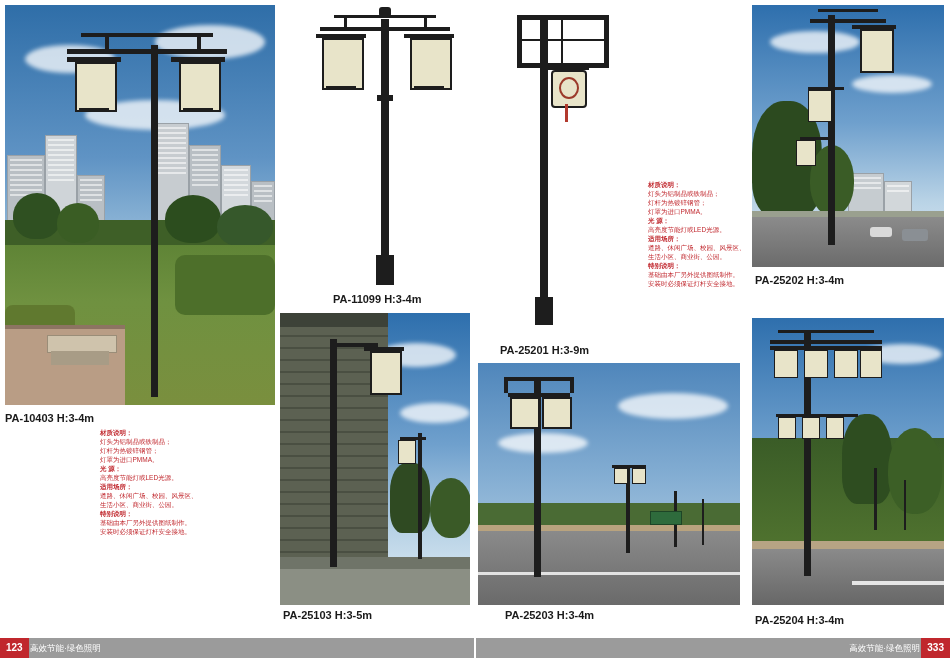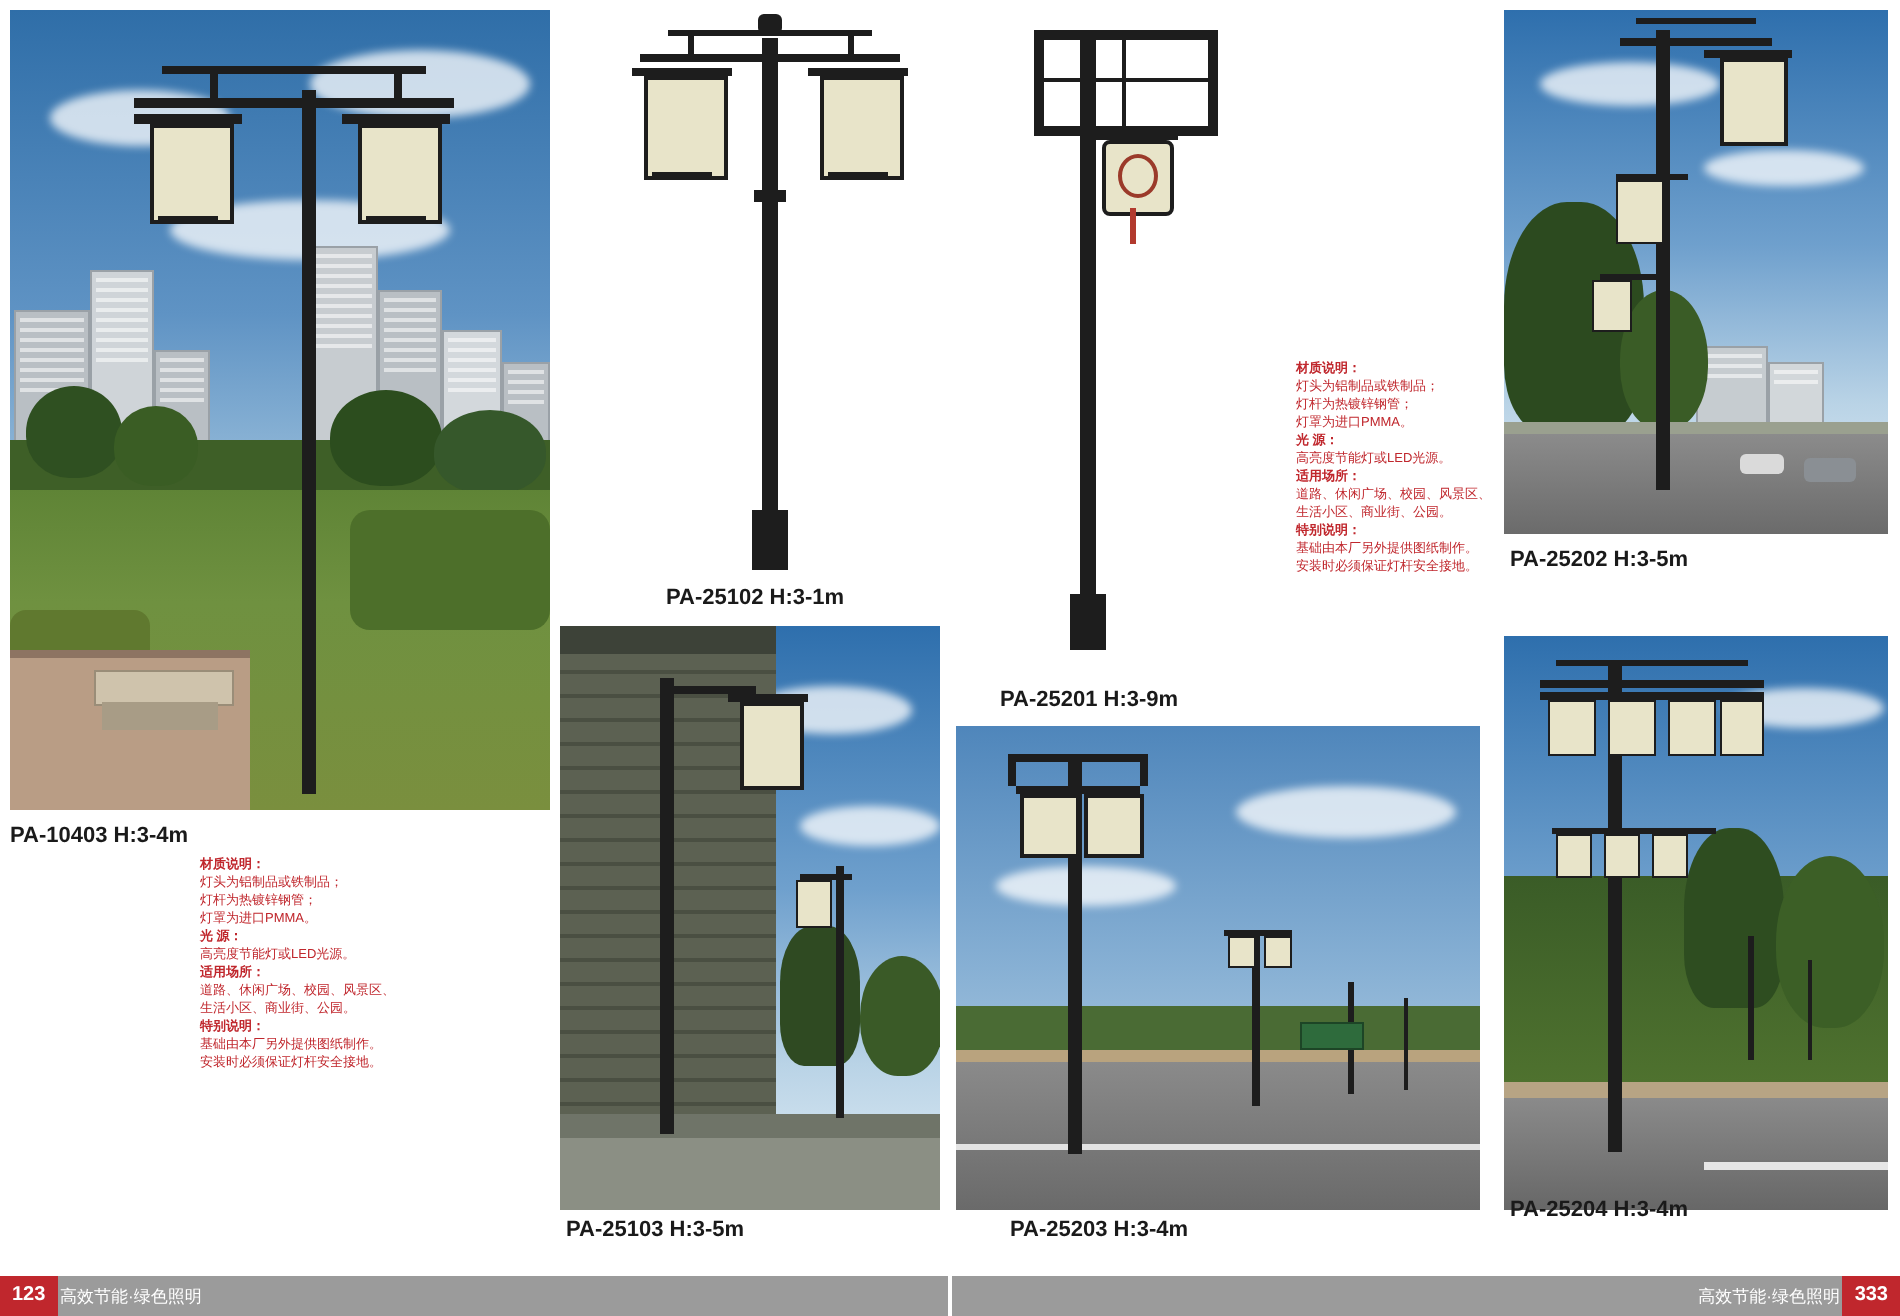--- a/index.html
+++ b/index.html
@@ -182,21 +182,21 @@
     <div class="arm" style="left:44px;top:10px;width:3px;height:14px;"></div>
     <div class="arm" style="left:124px;top:10px;width:3px;height:14px;"></div>
     <div class="arm" style="left:79px;top:2px;width:12px;height:10px;border-radius:3px;"></div>
     <div class="roofL" style="left:16px;top:29px;width:50px;height:4px;"></div>
     <div class="lantern" style="left:22px;top:33px;width:38px;height:48px;"></div>
     <div class="lanternTop" style="left:26px;top:81px;width:30px;height:3px;"></div>
     <div class="roofL" style="left:104px;top:29px;width:50px;height:4px;"></div>
     <div class="lantern" style="left:110px;top:33px;width:38px;height:48px;"></div>
     <div class="lanternTop" style="left:114px;top:81px;width:30px;height:3px;"></div>
   </div>
-  <div class="cap" style="left:333px;top:293px;">PA-25102 H:3-1m</div>
+  <div class="cap" style="left:333px;top:293px;">PA-11099 H:3-4m</div>
 
   <div class="photo" style="left:280px;top:313px;width:190px;height:292px;">
     <div class="sky sky2"></div>
     <div class="cloud" style="left:96px;top:30px;width:80px;height:24px;"></div>
     <div class="cloud" style="left:120px;top:90px;width:70px;height:20px;"></div>
 
     <div style="position:absolute;left:0;top:0;width:108px;height:250px;background:repeating-linear-gradient(0deg,#5c6152 0px,#5c6152 10px,#4a4f42 10px,#4a4f42 12px),repeating-linear-gradient(90deg,#5c6152 0px,#5c6152 14px,#474c3f 14px,#474c3f 16px);"></div>
     <div style="position:absolute;left:0;top:0;width:108px;height:14px;background:#3d4238;"></div>
 
     <div style="position:absolute;left:0;bottom:0;width:100%;height:48px;background:#8b8f84;"></div>
@@ -309,21 +309,21 @@
     <div class="arm" style="left:66px;top:4px;width:60px;height:3px;"></div>
     <div class="roofL" style="left:100px;top:20px;width:44px;height:4px;"></div>
     <div class="lantern" style="left:108px;top:24px;width:30px;height:40px;"></div>
 
     <div class="arm" style="left:56px;top:82px;width:36px;height:3px;"></div>
     <div class="lantern sm" style="left:56px;top:85px;width:22px;height:30px;"></div>
 
     <div class="arm" style="left:48px;top:132px;width:30px;height:3px;"></div>
     <div class="lantern sm" style="left:44px;top:135px;width:18px;height:24px;"></div>
   </div>
-  <div class="cap" style="left:755px;top:274px;">PA-25202 H:3-5m</div>
+  <div class="cap" style="left:755px;top:274px;">PA-25202 H:3-4m</div>
 
   <div class="photo" style="left:752px;top:318px;width:192px;height:287px;">
     <div class="sky sky2"></div>
     <div class="cloud" style="left:110px;top:26px;width:80px;height:20px;"></div>
 
     <div style="position:absolute;left:0;top:120px;width:100%;height:110px;background:linear-gradient(180deg,#3a5c27,#50732f);"></div>
     <div class="tree" style="left:90px;top:96px;width:50px;height:90px;background:#2e4d20;border-radius:45% 45% 30% 30%;"></div>
     <div class="tree" style="left:136px;top:110px;width:54px;height:86px;background:#3c5f26;"></div>
 
     <div class="road" style="height:62px;background:linear-gradient(180deg,#8e8e8e,#676767);"></div>
@@ -340,21 +340,21 @@
     <div class="lantern sm" style="left:108px;top:32px;width:20px;height:26px;"></div>
 
     <div class="arm" style="left:24px;top:96px;width:82px;height:3px;"></div>
     <div class="lantern sm" style="left:26px;top:99px;width:16px;height:20px;"></div>
     <div class="lantern sm" style="left:50px;top:99px;width:16px;height:20px;"></div>
     <div class="lantern sm" style="left:74px;top:99px;width:16px;height:20px;"></div>
 
     <div class="pole" style="left:122px;top:150px;width:3px;height:62px;"></div>
     <div class="pole" style="left:152px;top:162px;width:2px;height:50px;"></div>
   </div>
-  <div class="cap" style="left:755px;top:599px;">PA-25204 H:3-4m</div>
+  <div class="cap" style="left:755px;top:614px;">PA-25204 H:3-4m</div>
 
   <div class="footline" style="left:0;width:474px;"></div>
   <div class="footline" style="left:476px;width:474px;"></div>
   <div class="ctrgap"></div>
 
   <div class="pno" style="left:0;">123</div>
   <div class="ftxt" style="left:30px;">高效节能·绿色照明</div>
 
   <div class="pno" style="right:0;">333</div>
   <div class="ftxt" style="right:30px;">高效节能·绿色照明</div>

